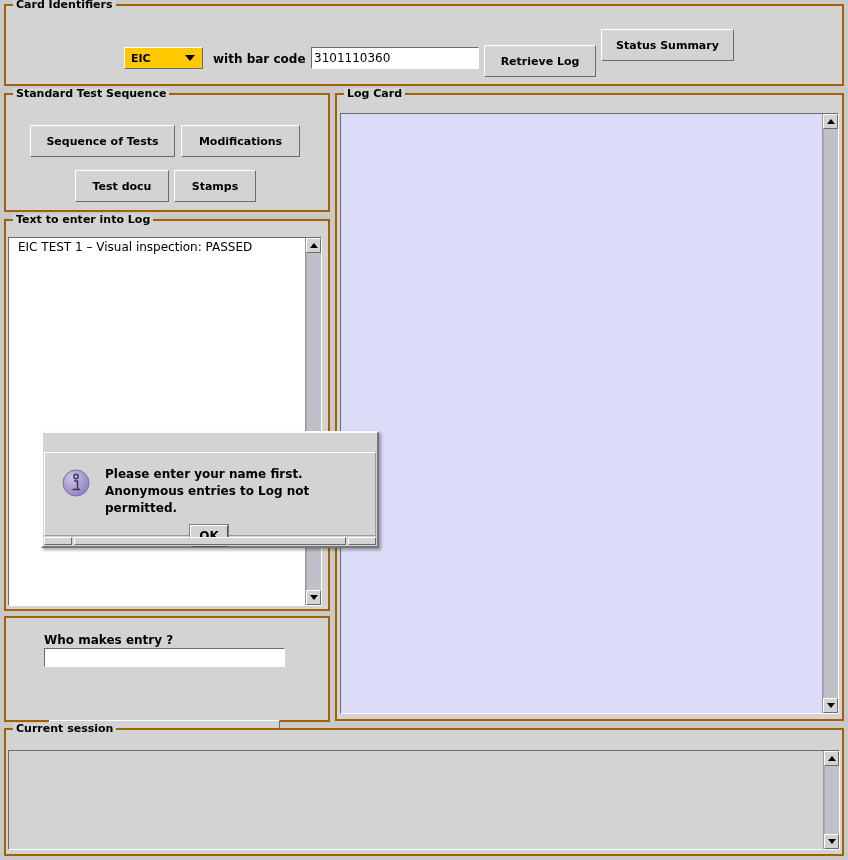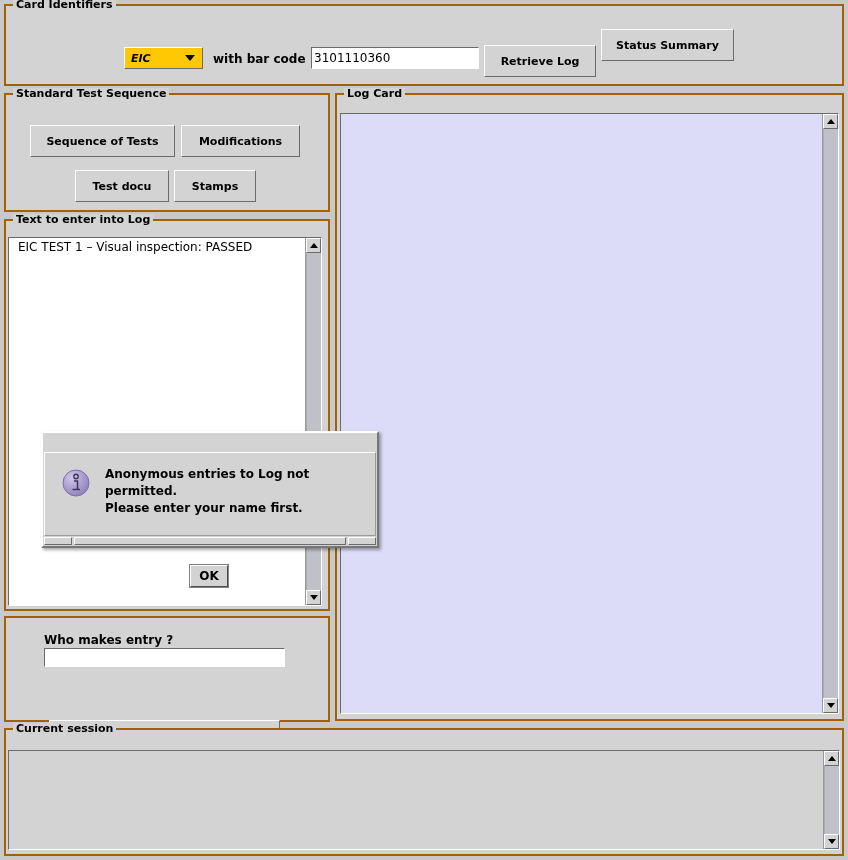--- a/index.html
+++ b/index.html
@@ -94,21 +94,20 @@
     border-top: 1px solid #ffffff;
     border-left: 1px solid #ffffff;
     border-right: 1px solid #6b6b6b;
     border-bottom: 1px solid #6b6b6b;
     box-sizing: border-box;
     font-size: 11px;
     font-weight: bold;
     display: flex;
     align-items: center;
     cursor: default;
-    font-style: italic;
   }
   .combo .combo-label {
     padding-left: 6px;
     flex: 1;
   }
   .combo .arrow {
     width: 16px;
     display: flex;
     align-items: center;
     justify-content: center;
@@ -327,21 +326,20 @@
     border-right: 1px solid #4d4d4d;
     border-bottom: 1px solid #4d4d4d;
     box-sizing: border-box;
     display: flex;
     align-items: center;
     justify-content: center;
     font-size: 12px;
     font-weight: bold;
     cursor: default;
     outline: 1px solid #808080;
-    margin-top: 40px;
   }
   #dialog .grip {
     position: absolute;
     left: 1px; right: 1px; bottom: 0px;
     height: 9px;
     background: #d3d3d3;
     box-sizing: border-box;
   }
   #dialog .grip .gseg {
     position: absolute;
@@ -465,22 +463,22 @@
             <stop offset="60%" stop-color="#a99ccd"></stop>
             <stop offset="100%" stop-color="#8f81bd"></stop>
           </radialGradient>
         </defs>
         <circle cx="15" cy="15" r="13" fill="url(#ig)" stroke="#7e6fb0" stroke-width="1"></circle>
         <circle cx="15" cy="8.5" r="2.2" fill="none" stroke="#3b3560" stroke-width="1.4"></circle>
         <path d="M13 13 L16.5 13 L16.5 21 M11.5 21.5 L19 21.5" fill="none" stroke="#3b3560" stroke-width="1.5"></path>
       </svg>
     </span>
     <div id="dlg-msg">
+      <div>Please enter your name first.</div>
       <div>Anonymous entries to Log not permitted.</div>
-      <div>Please enter your name first.</div>
     </div>
     <div id="dlg-ok">
       <span>OK</span>
     </div>
   </div>
 
   <div class="grip">
     <span class="gseg l"></span>
     <span class="gseg m"></span>
     <span class="gseg r"></span>

